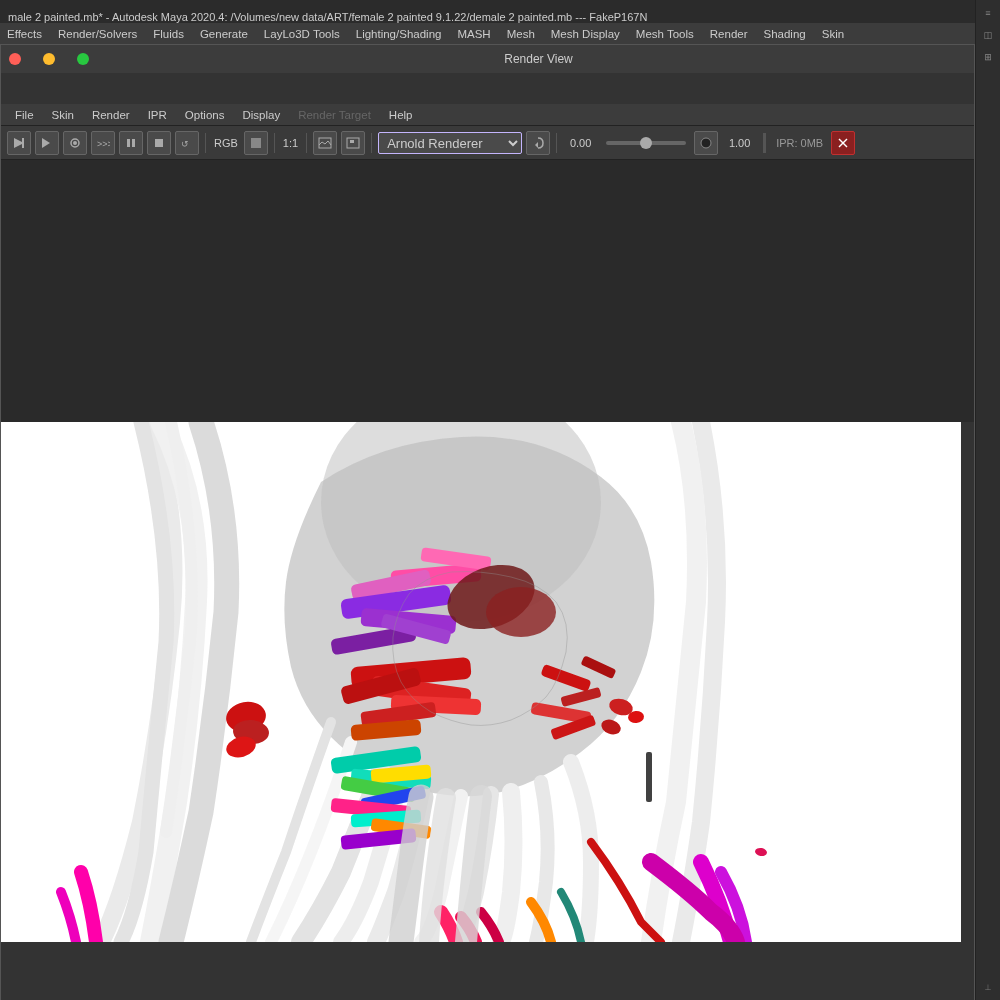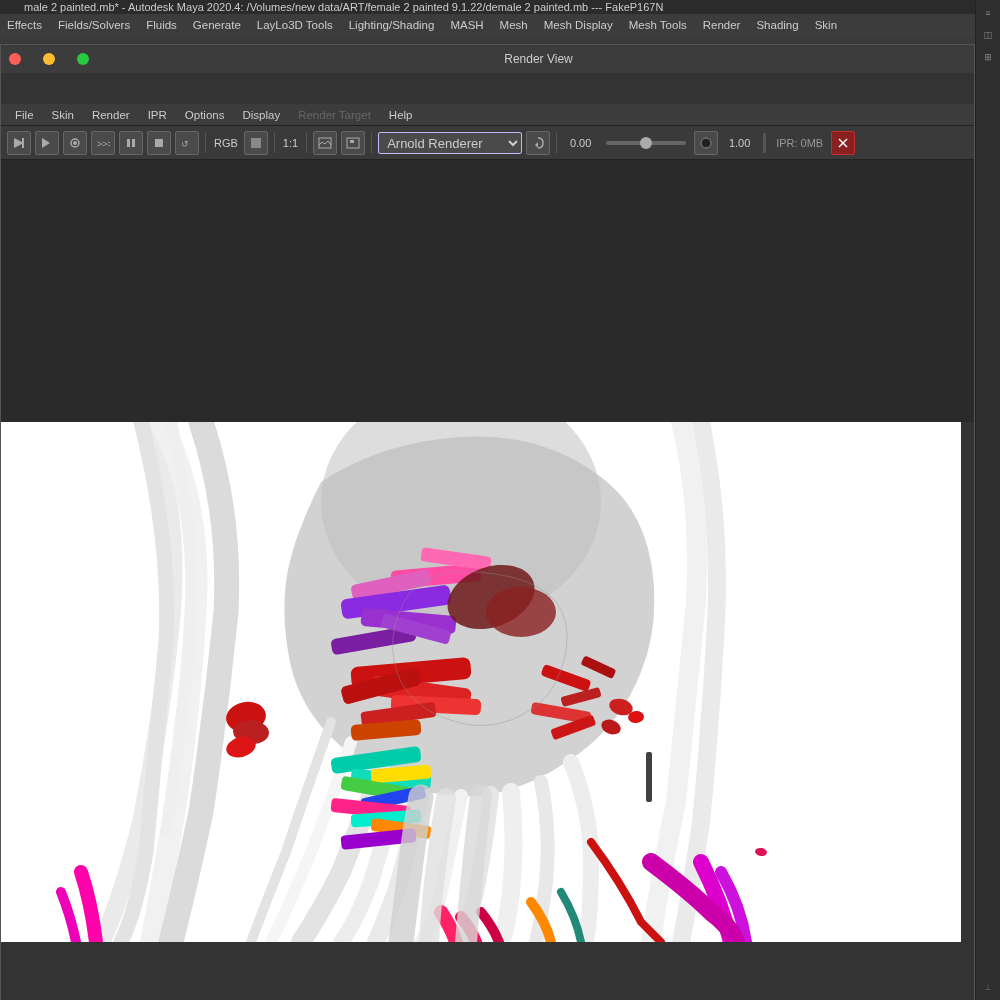--- a/index.html
+++ b/index.html
@@ -9,24 +9,24 @@
       background: #3a3a3a;
       font-family: -apple-system, BlinkMacSystemFont, 'Helvetica Neue', Arial, sans-serif;
       overflow: hidden;
       font-size: 12px;
       color: #ccc;
     }
 
     
     #title-bar {
       background: #2b2b2b;
-      height: 14px;
-      display: flex;
-      align-items: center;
-      padding: 0 24px;
+      height: 23px;
+      display: flex;
+      align-items: flex-end;
+      padding: 0 8px;
       color: #ccc;
       font-size: 11px;
     }
 
     
     #menu-bar {
       background: #3c3c3c;
       height: 22px;
       display: flex;
       align-items: center;
@@ -222,21 +222,21 @@
   </style>
 </head>
 <body>
 
 <div id="title-bar">
   <span>male 2 painted.mb* - Autodesk Maya 2020.4: /Volumes/new data/ART/female 2 painted 9.1.22/demale 2 painted.mb --- FakeP167N</span>
 </div>
 
 <div id="menu-bar">
   <span class="menu-item">Effects</span>
-  <span class="menu-item">Fields/Solvers</span>
+  <span class="menu-item">Render/Solvers</span>
   <span class="menu-item">Fluids</span>
   <span class="menu-item">Generate</span>
   <span class="menu-item">LayLo3D Tools</span>
   <span class="menu-item">Lighting/Shading</span>
   <span class="menu-item">MASH</span>
   <span class="menu-item">Mesh</span>
   <span class="menu-item">Mesh Display</span>
   <span class="menu-item">Mesh Tools</span>
   <span class="menu-item">Render</span>
   <span class="menu-item">Shading</span>

